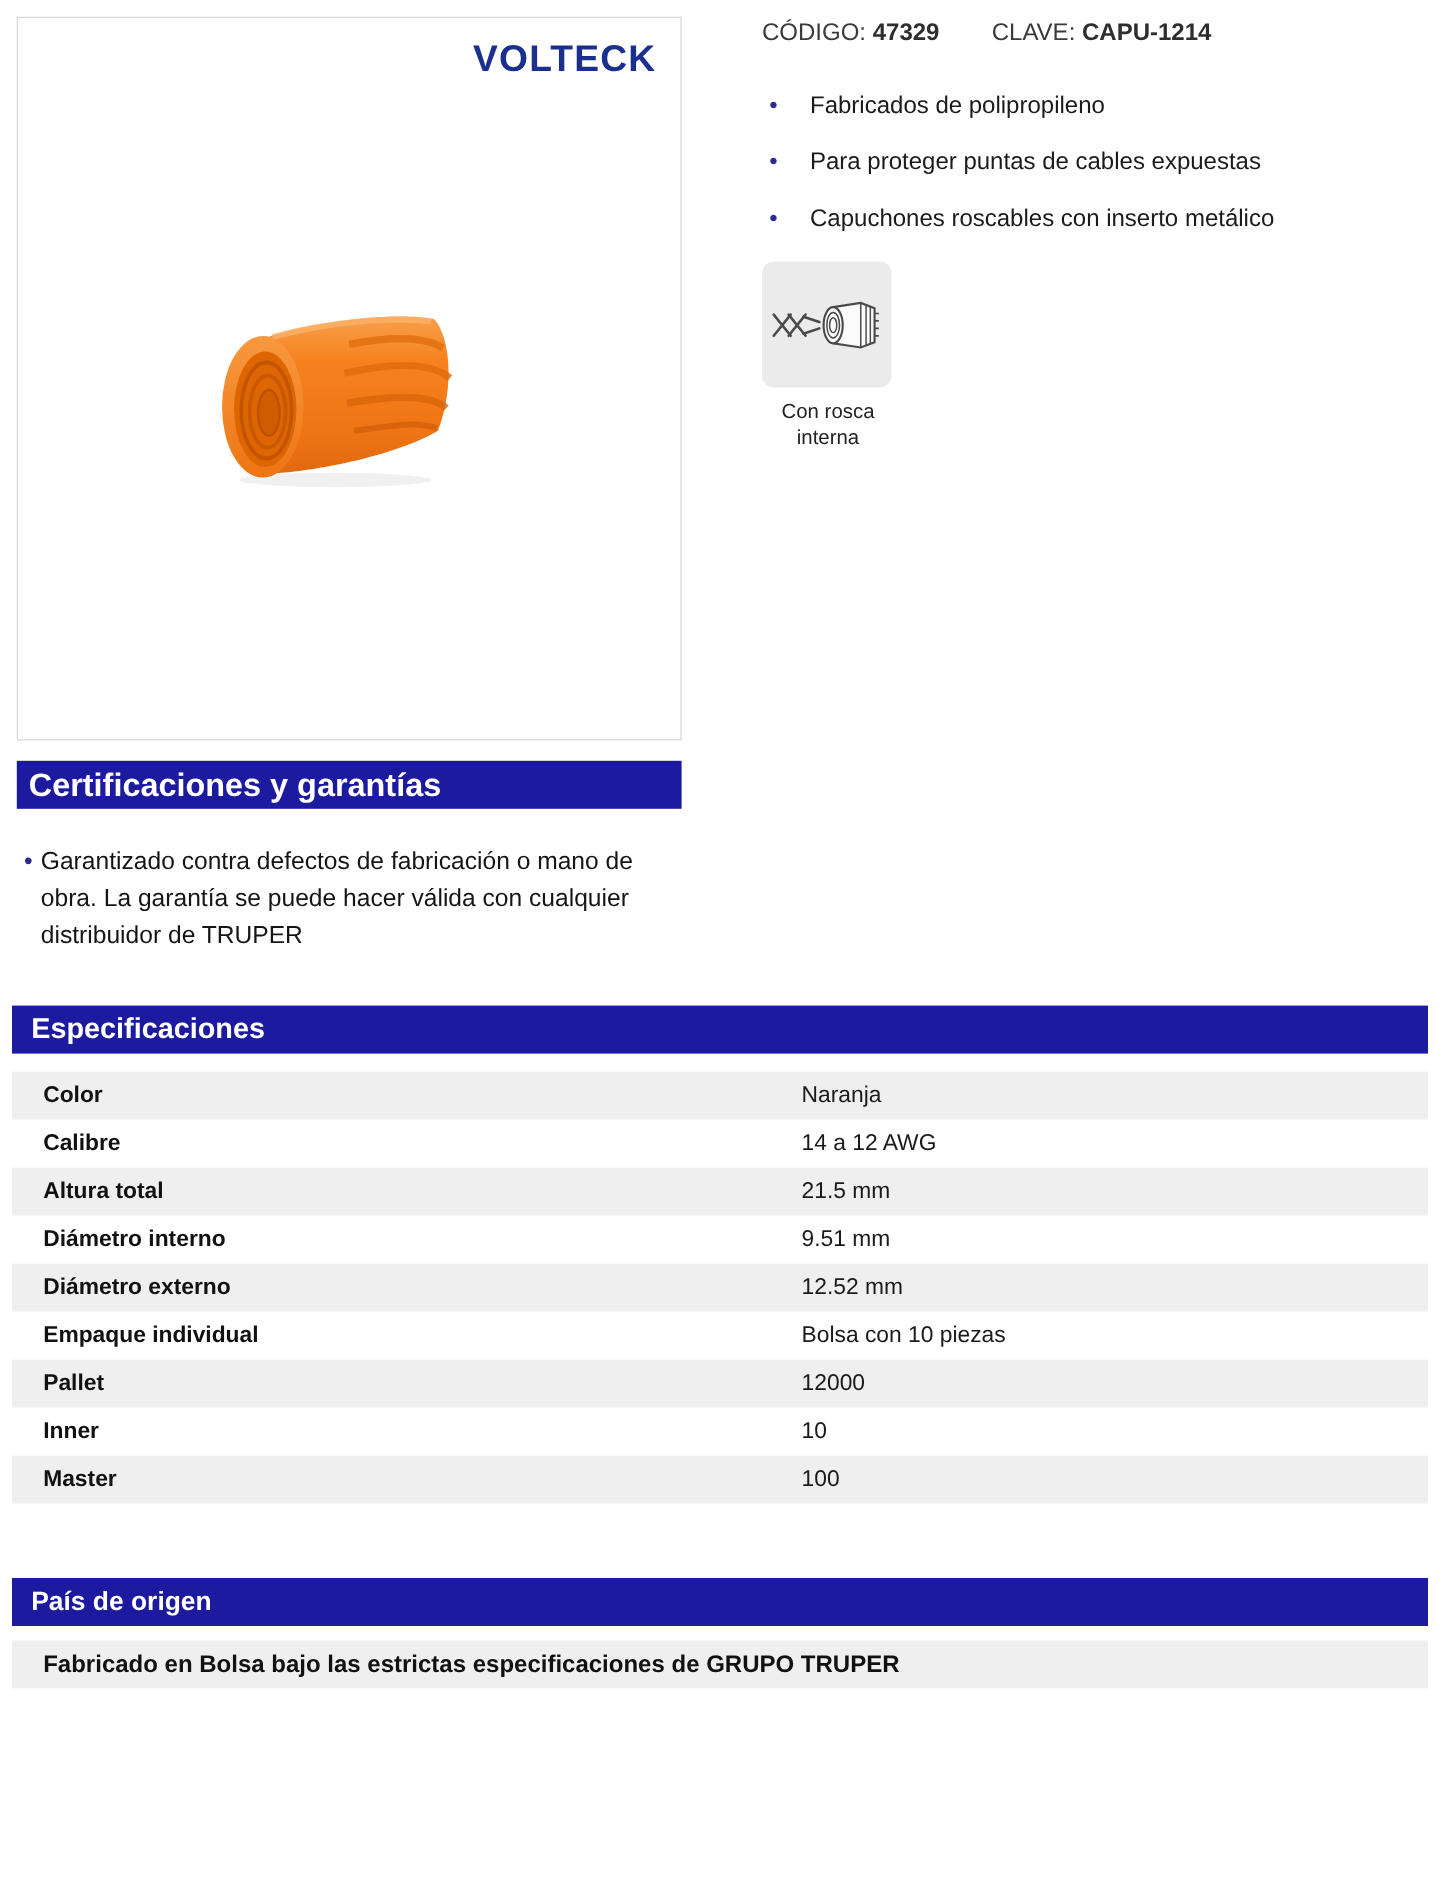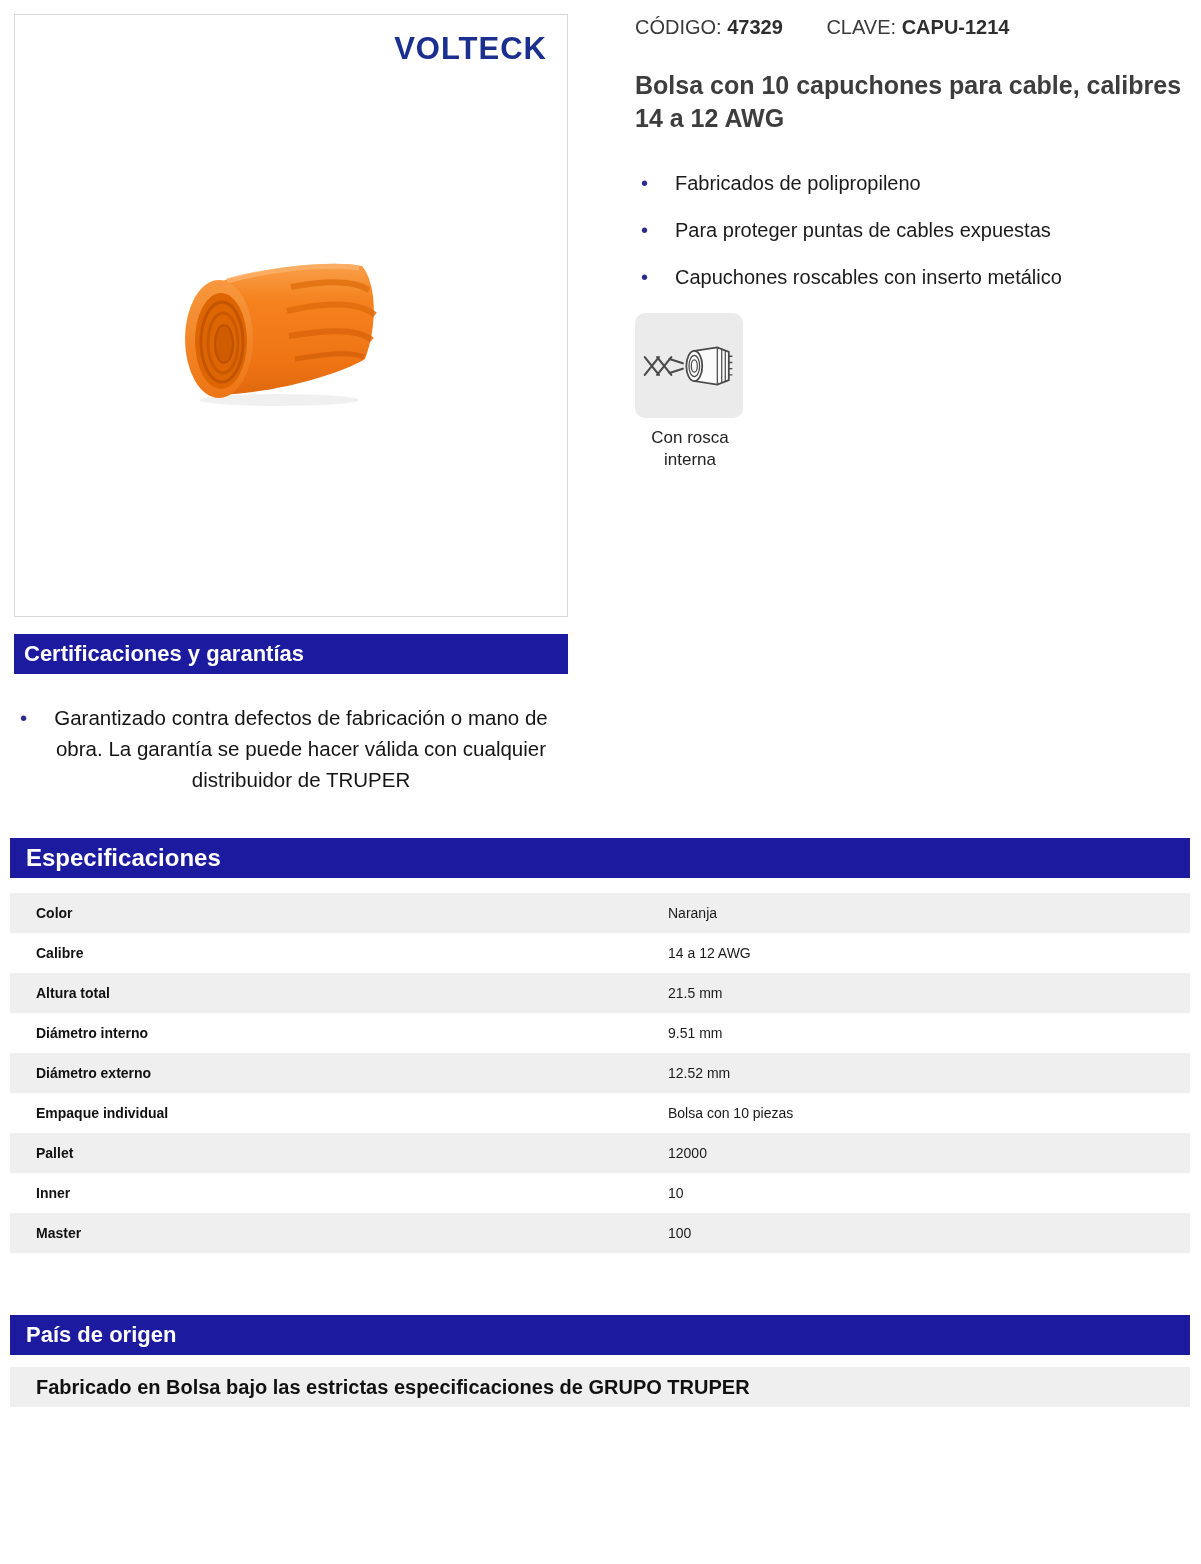--- a/index.html
+++ b/index.html
@@ -27,35 +27,35 @@
   .features li::before { content:'•'; position:absolute; left:6px; top:0;
                          color:#2b2b8c; font-size:20px; }
   .icon-block { margin-top:24px; width:110px; text-align:center; }
   .icon-box { width:108px; height:105px; background:#ebebeb; border-radius:10px;
               display:flex; align-items:center; justify-content:center; }
   .icon-caption { margin-top:9px; font-size:17px; color:#222; line-height:1.3; }
 
   
   .banner { position:absolute; background:#1c1a9e; color:#ffffff; font-weight:bold; }
   .banner-cert   { left:14px; top:634px;  width:554px;  height:40px; line-height:40px;
-                   font-size:22px; padding-left:10px; }
+                   font-size:27px; padding-left:10px; }
   .banner-specs  { left:10px; top:838px;  width:1180px; height:40px; line-height:40px;
                    font-size:24px; padding-left:16px; }
   .banner-origin { left:10px; top:1315px; width:1180px; height:40px; line-height:40px;
                    font-size:22px; padding-left:16px; }
 
   
   .warranty { position:absolute; left:20px; top:702px; width:548px; position:absolute; }
   .warranty p { position:relative; padding-left:14px; font-size:20.5px; line-height:1.52;
-                color:#151515;text-align:center; }
+                color:#151515; }
   .warranty p::before { content:'•'; position:absolute; left:0; top:0; color:#2b2b8c; }
 
   
   .spec-table { position:absolute; left:10px; top:893px; width:1180px; }
-  .spec-row { position:relative; height:40px; line-height:40px; font-size:14px; }
+  .spec-row { position:relative; height:40px; line-height:40px; font-size:19px; }
   .spec-row.odd { background:#efefef; }
   .spec-label { position:absolute; left:26px; font-weight:bold; color:#111; }
   .spec-value { position:absolute; left:658px; color:#1b1b1b; }
 
   
   .origin-row { position:absolute; left:10px; top:1367px; width:1180px; height:40px;
                 line-height:40px; background:#efefef; font-weight:bold; font-size:20px;
                 padding-left:26px; color:#111; }
 </style>
 </head>
@@ -94,21 +94,20 @@
   </div>
 
   <div class="header-right">
     <div class="code-line">
       <span>CÓDIGO:</span>
       <span class="val">47329</span>
       <span class="clave-label">CLAVE:</span>
       <span class="val">CAPU-1214</span>
     </div>
 
-    <h1 class="product-title">Bolsa con 10 capuchones para cable, calibres 14 a 12 AWG</h1>
 
     <ul class="features">
       <li>Fabricados de polipropileno</li>
       <li>Para proteger puntas de cables expuestas</li>
       <li>Capuchones roscables con inserto metálico</li>
     </ul>
 
     <div class="icon-block">
       <div class="icon-box">
         <svg width="92" height="54" viewBox="0 0 104 58">

